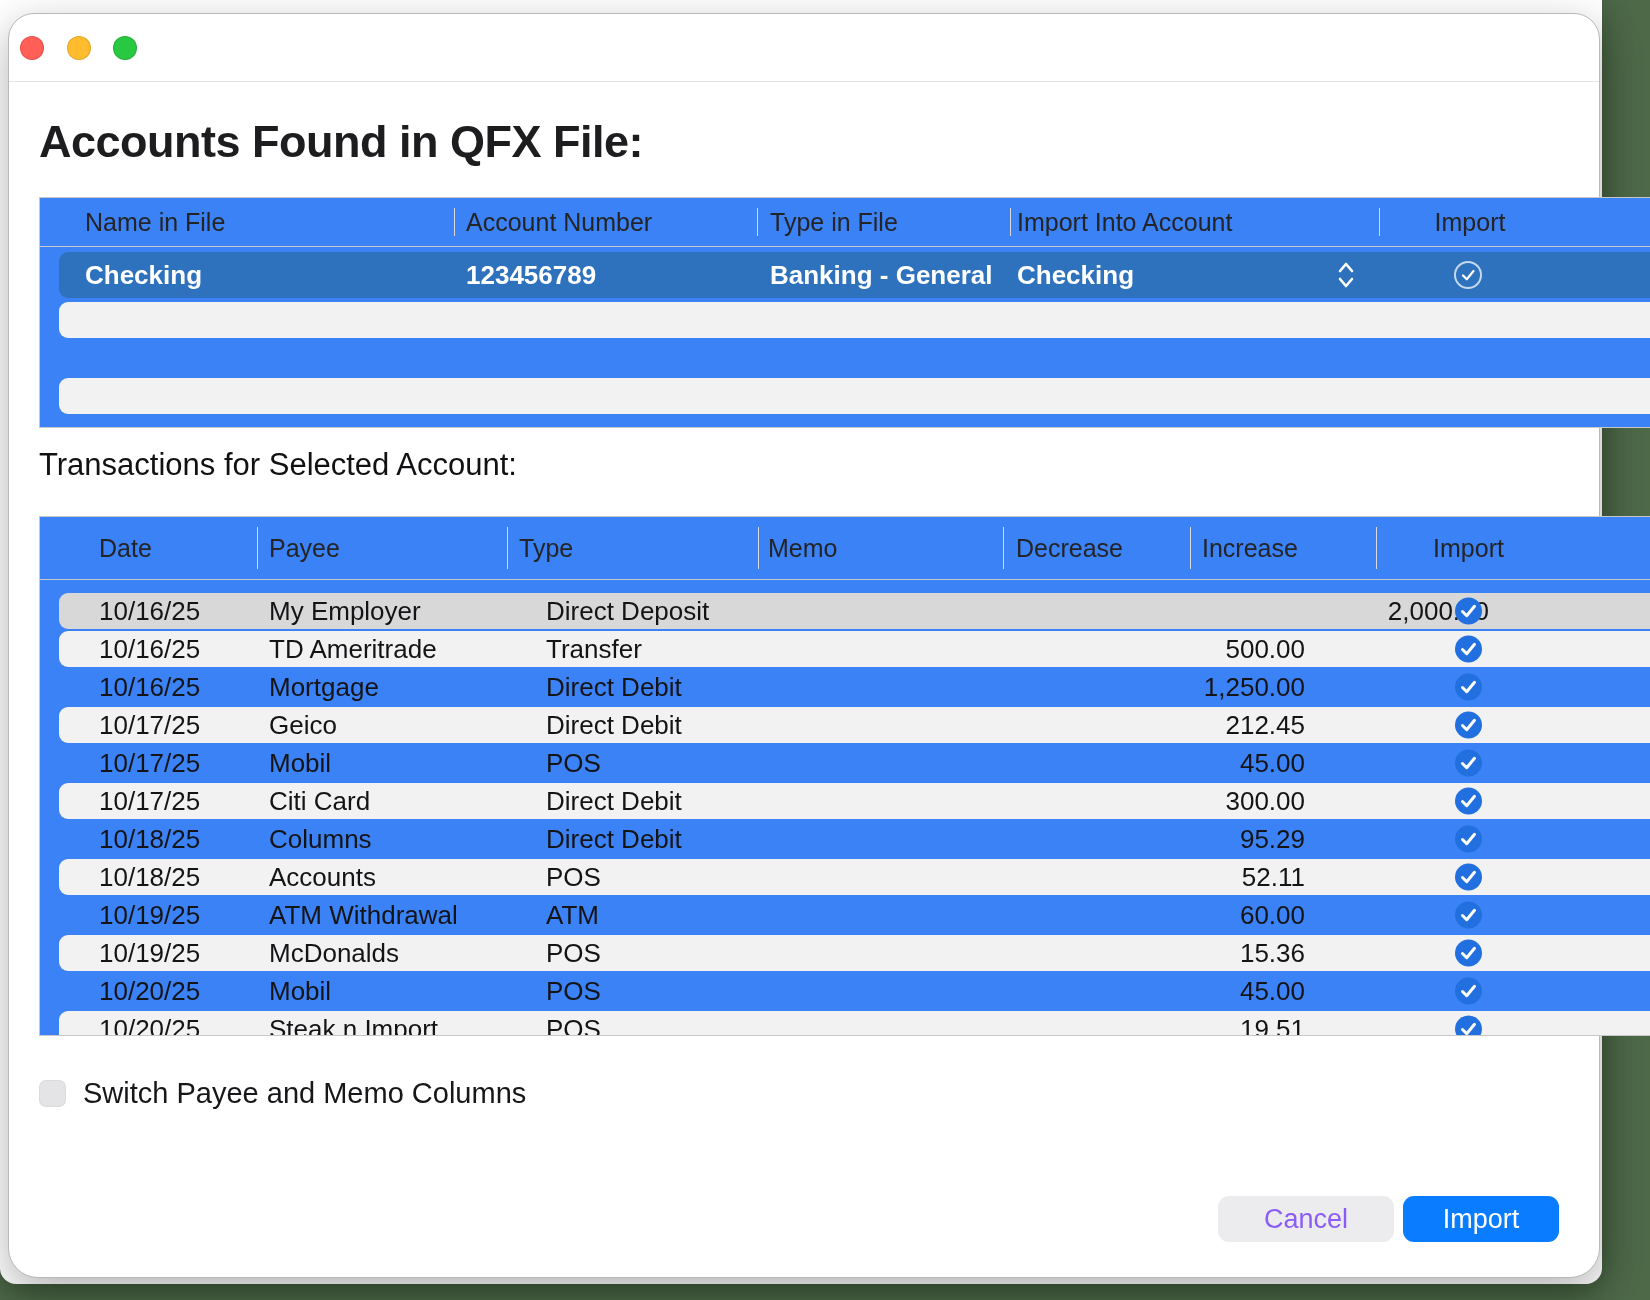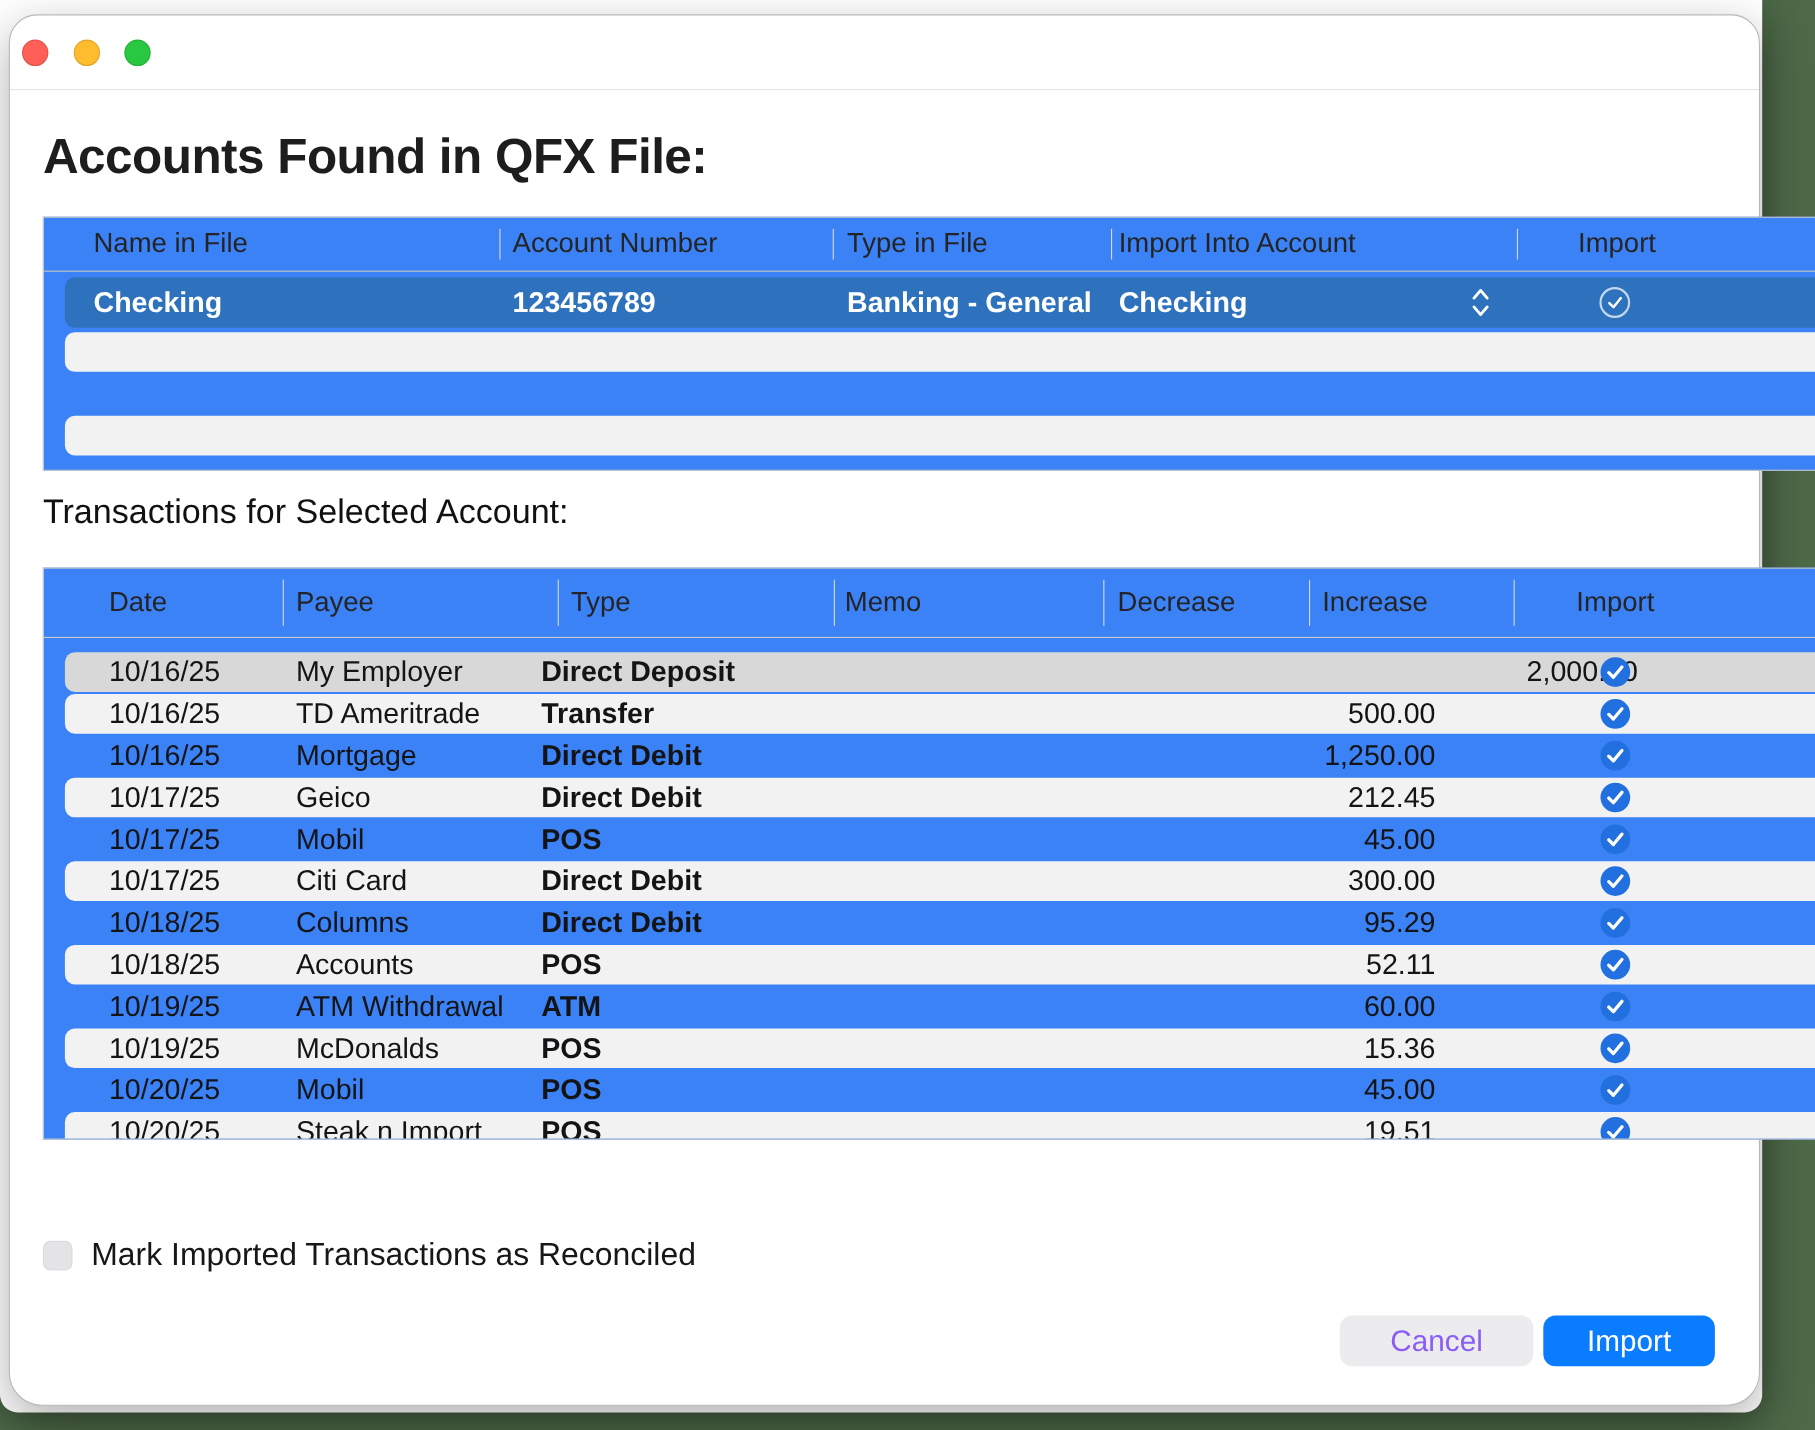--- a/index.html
+++ b/index.html
@@ -48,21 +48,21 @@
   .arow{height:46px;margin-bottom:4px;}
   .arow.empty,.trow{height:36px;margin-bottom:2px;}
   .bg{position:absolute;left:19px;right:19px;top:0;bottom:0;border-radius:9px;}
   .arow.sel .bg{background:var(--sel-blue,#2e72bd);}
   .arow.alt .bg,.trow.alt .bg{background:#f2f2f3;}
   .trow.sel .bg{background:#d8d8d9;}
 
   .ac,.c{position:absolute;top:50%;transform:translateY(-50%);font-size:26px;color:#141416;white-space:nowrap;}
   .arow.sel .ac{color:#ffffff;}
   .a1{left:45px;} .a2{left:426px;} .a3{left:730px;} .a4{left:977px;}
-  .c1{left:59px;} .c2{left:229px;} .c3{left:452px;font-weight:bold;} .c4{left:728px;}
+  .c1{left:59px;} .c2{left:229px;} .c3{left:506px;} .c4{left:728px;}
   .c5{right:379px;text-align:right;} .c6{right:195px;text-align:left;margin-left:40px;}
 
   .chev{position:absolute;left:1296px;top:50%;transform:translateY(-50%);width:20px;height:32px;}
   .acheck{position:absolute;left:1414px;top:50%;transform:translateY(-50%);width:28px;height:28px;
     border:2px solid rgba(255,255,255,.72);border-radius:50%;box-sizing:border-box;}
   .acheck svg{position:absolute;left:1px;top:1px;}
   .tcheck{position:absolute;left:1415px;top:50%;transform:translateY(-50%);width:27px;height:27px;border-radius:50%;
     background:var(--check-blue,#2270df);}
 
   .opt{position:absolute;left:30px;display:flex;align-items:center;}
@@ -315,20 +315,20 @@
     <span class="c c6"></span>
     <span class="tcheck">
       <svg width="27" height="27" viewBox="0 0 27 27">
         <polyline points="7.5,14 11.7,18.2 19.5,8.8" fill="none" stroke="#ffffff" stroke-width="3" stroke-linecap="round" stroke-linejoin="round"></polyline>
       </svg>
     </span>
   </div>
       </div>
   </div>
 
-  <div class="opt o2">
+  <div class="opt o1">
     <div class="optbox"></div>
-    <div class="optlabel">Mark Imported Transactions as Reconciled</div>
+    <div class="optlabel">Switch Payee and Memo Columns</div>
   </div>
 
   <div class="btn cancel">Cancel</div>
   <div class="btn import">Import</div>
 </div>
 
 </body></html>

